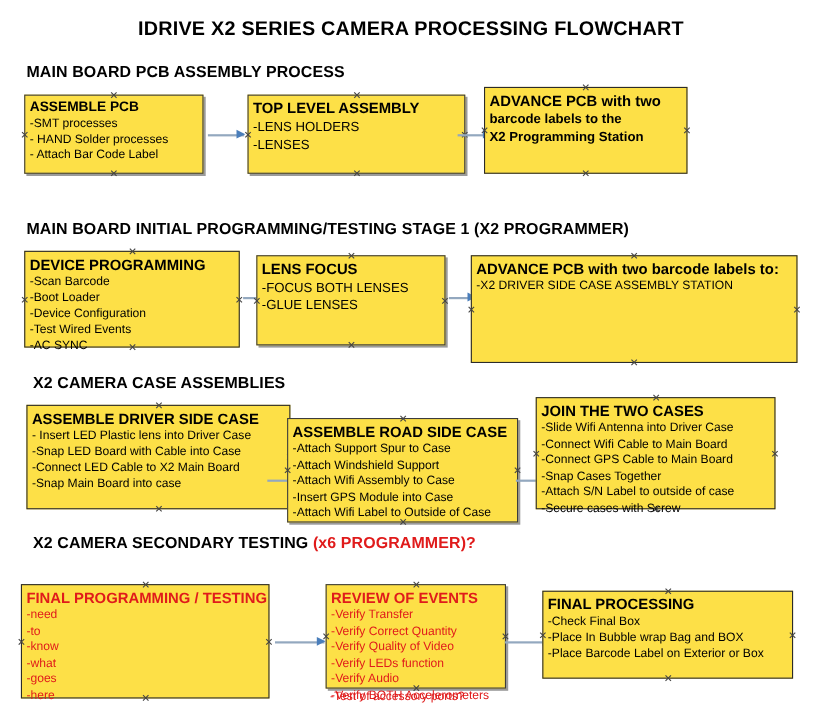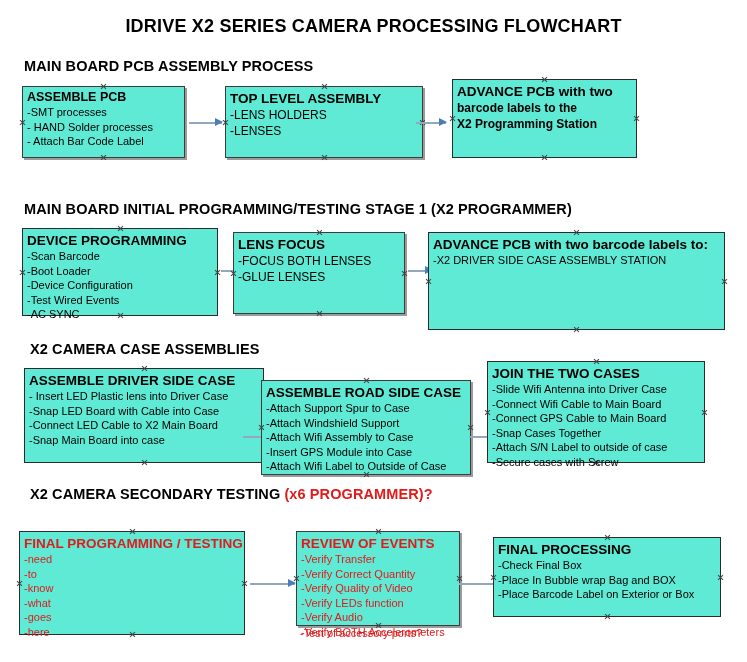--- a/index.html
+++ b/index.html
@@ -36,21 +36,21 @@
     font-size: 14.5px;
     font-weight: bold;
     white-space: nowrap;
     letter-spacing: 0.1px;
   }
   .section-header .accent {
     color: #e01b1b;
   }
   .fbox {
     position: absolute;
-    background: #5eead4;
+    background: #fde047;
     border: 1px solid #3c3c3c;
     box-sizing: border-box;
     box-shadow: 2px 2px 0 0 #9b9b9b;
     overflow: visible;
   }
   .fbox.plain {
     box-shadow: none;
     border: 1px solid #2b2b2b;
   }
   .fbox .inner {
@@ -179,21 +179,21 @@
         <li>-LENSES</li>
       </ul>
     </div>
   </div>
 
   <div class="arrow" style="left:416px; top:118px; width:30px;">
     <span class="shaft"></span>
     <span class="head"></span>
   </div>
 
-  <div class="fbox plain" style="left:440px; top:79px; width:185px; height:79px;margin-left:12px;">
+  <div class="fbox plain" style="left:440px; top:79px; width:185px; height:79px;">
     <span class="handle h-top"></span>
     <span class="handle h-bottom"></span>
     <span class="handle h-left"></span>
     <span class="handle h-right"></span>
     <div class="inner">
       <div class="btitle big">ADVANCE PCB with two</div>
       <ul class="blines big">
         <li style="font-weight:bold;">barcode labels to the</li>
         <li style="font-weight:bold;"> X2 Programming Station</li>
       </ul>

